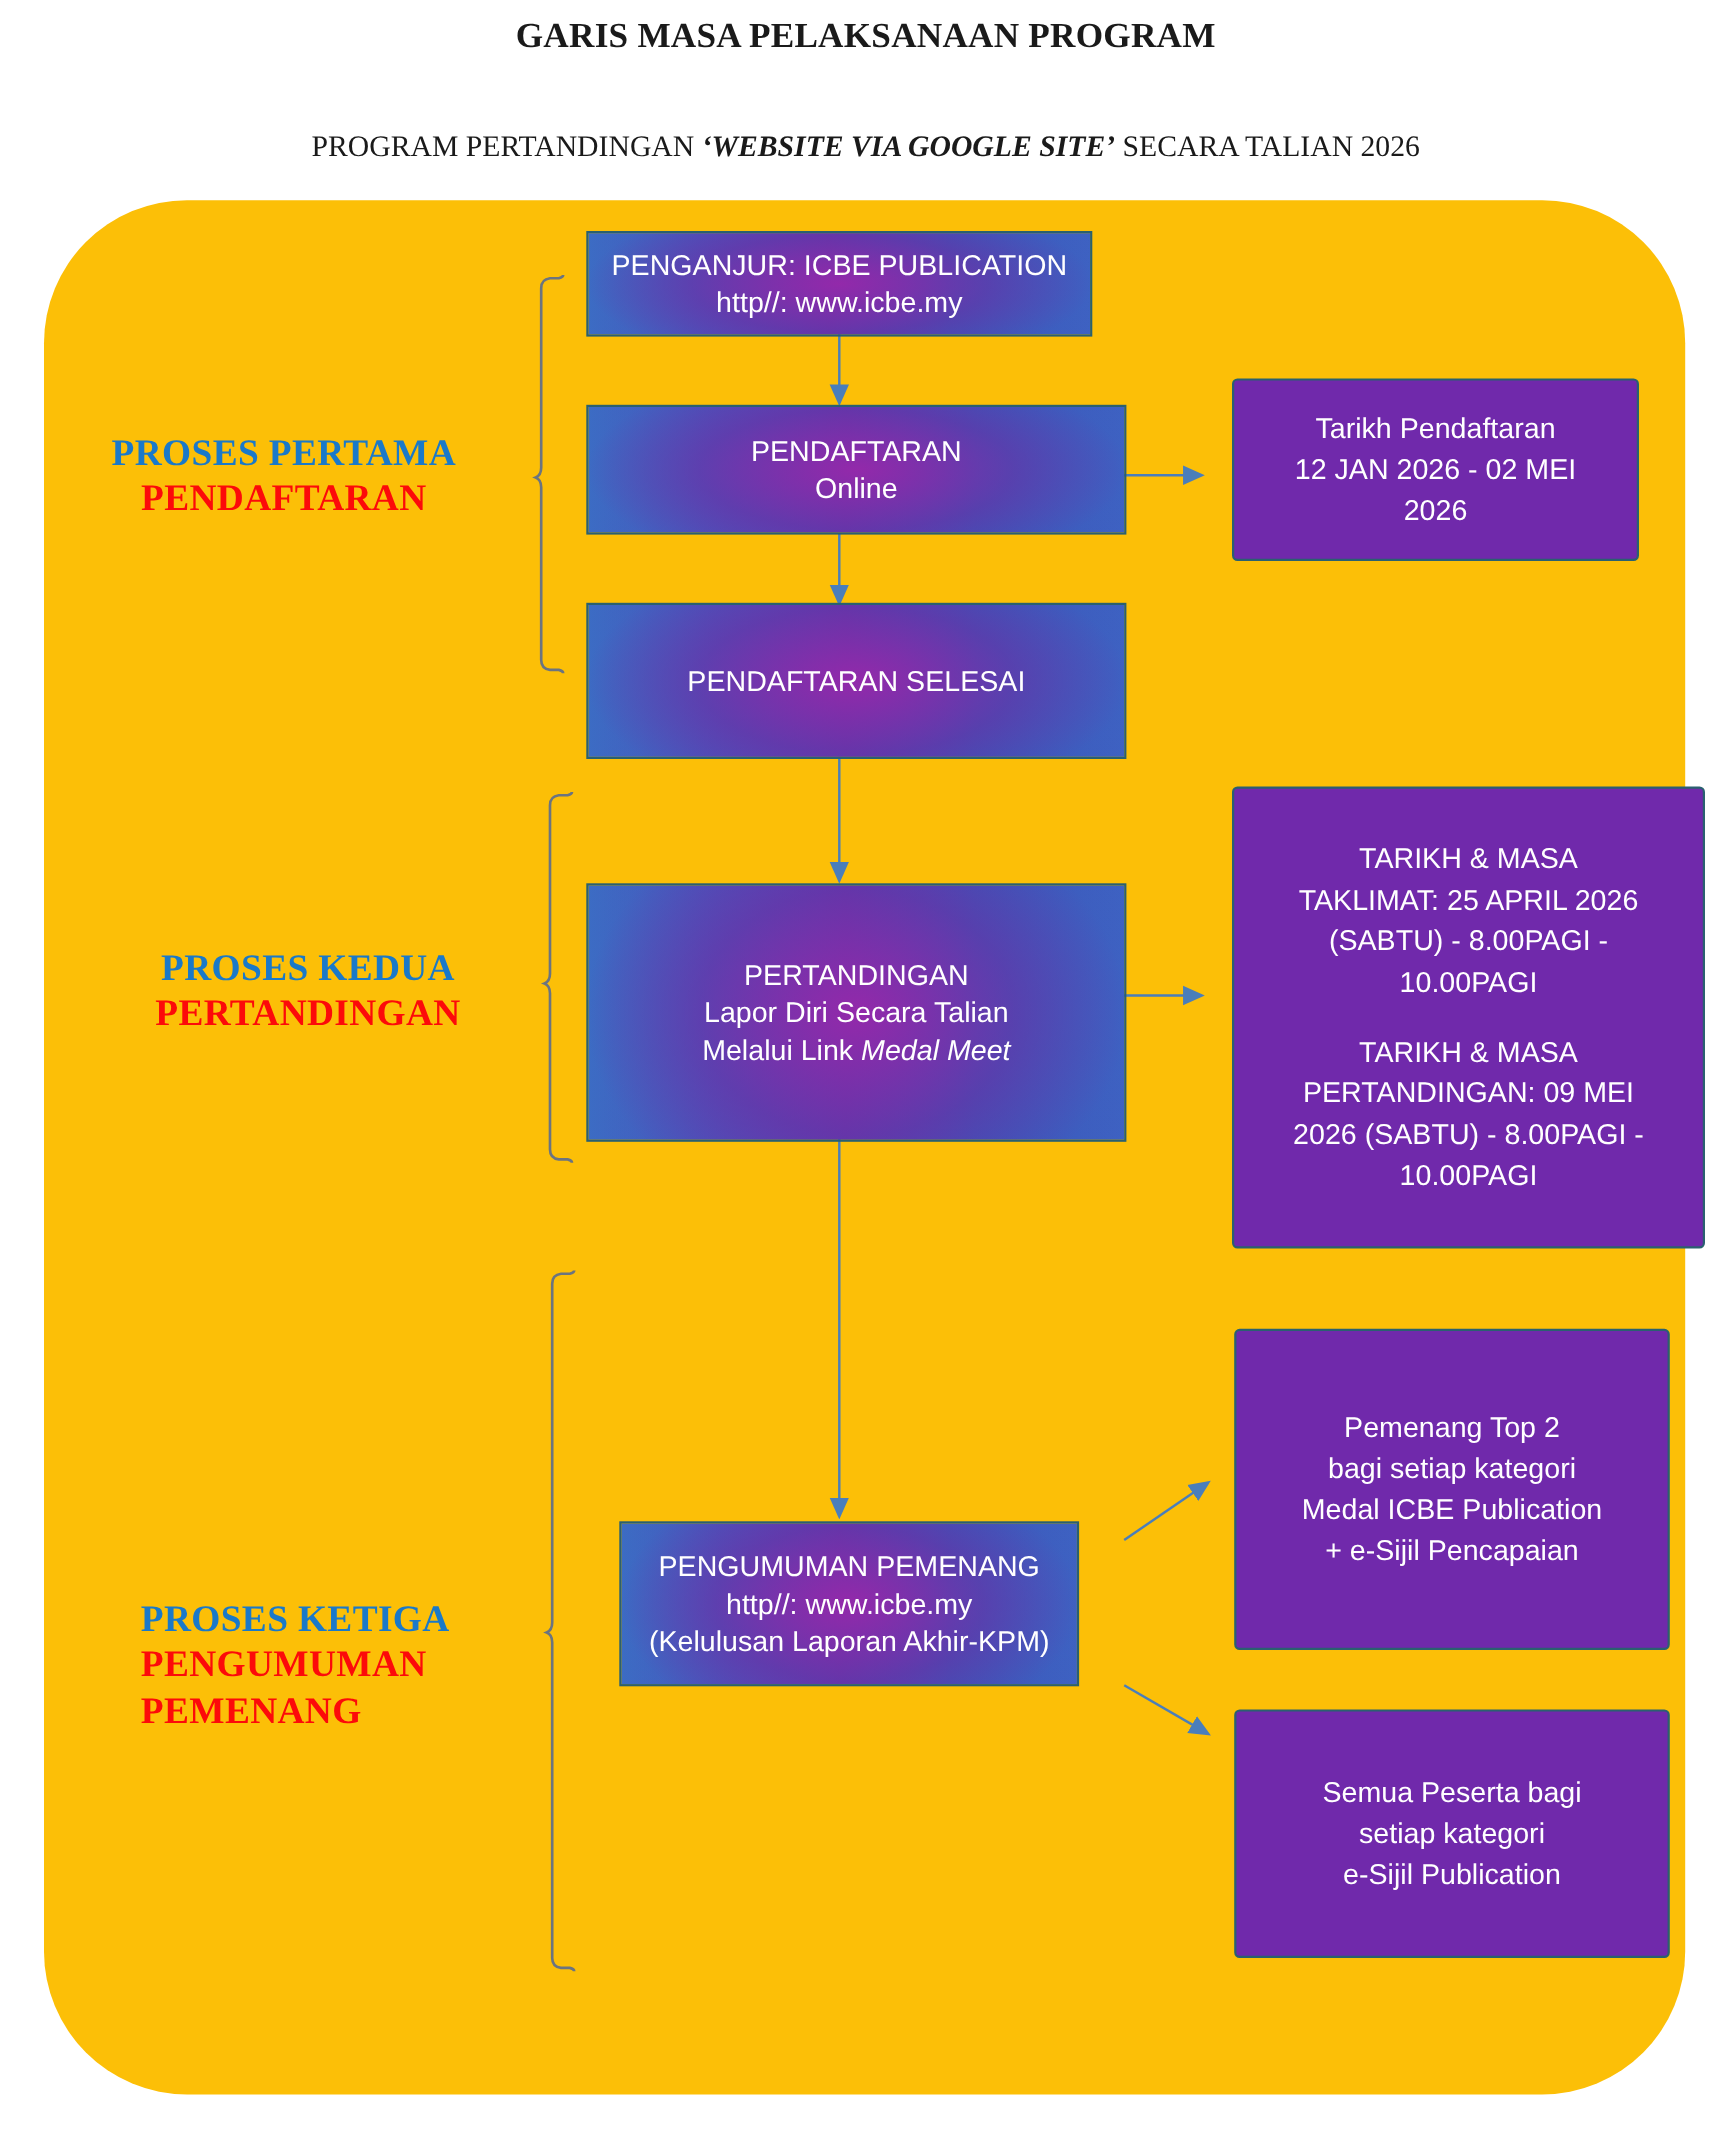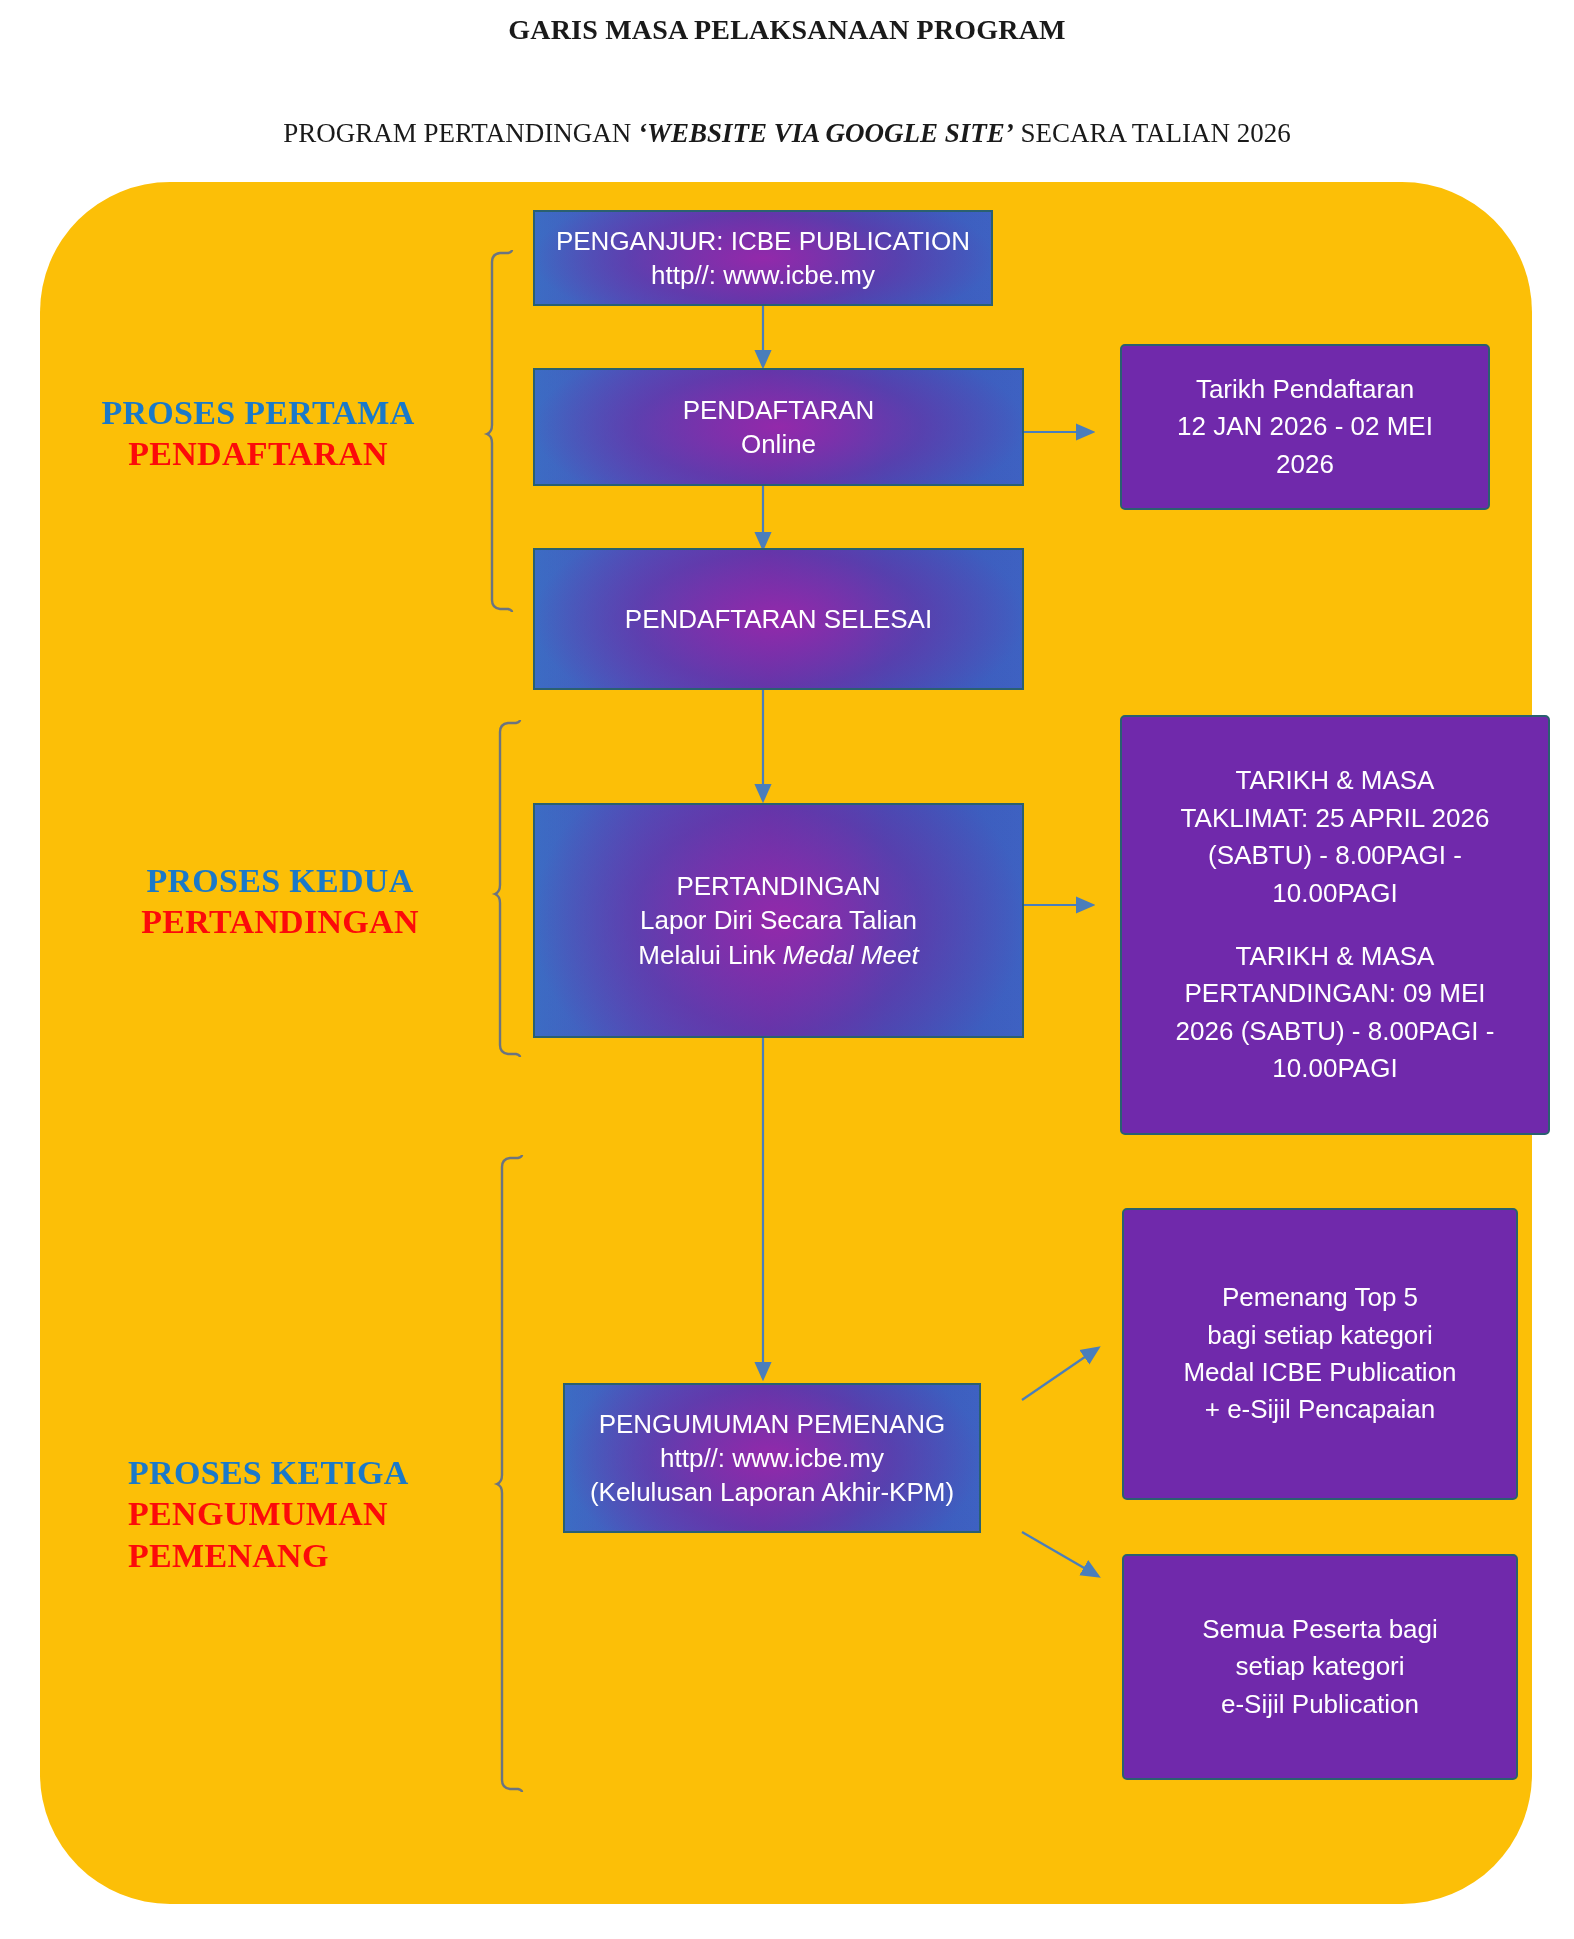--- a/index.html
+++ b/index.html
@@ -20,21 +20,21 @@
 
   
   .title-main {
     position: absolute;
     left: 0;
     top: 14px;
     width: 1574px;
     text-align: center;
     font-family: "Liberation Serif", serif;
     font-weight: bold;
-    font-size: 28px;
+    font-size: 32px;
     letter-spacing: 0.2px;
     color: #1a1a1a;
   }
   .title-sub {
     position: absolute;
     left: 0;
     top: 78px;
     width: 1574px;
     text-align: center;
     font-family: "Liberation Serif", serif;
@@ -234,21 +234,21 @@
       <span class="spacer"></span>
       <span class="line">TARIKH &amp; MASA</span>
       <span class="line">PERTANDINGAN: 09 MEI</span>
       <span class="line">2026 (SABTU) - 8.00PAGI -</span>
       <span class="line">10.00PAGI</span>
     </div>
   </div>
 
   <div class="ubox" style="left:1098px; top:1208px; width:396px; height:292px;">
     <div>
-      <span class="line">Pemenang Top 5</span>
+      <span class="line">Pemenang Top 2</span>
       <span class="line">bagi setiap kategori</span>
       <span class="line">Medal ICBE Publication</span>
       <span class="line">+ e-Sijil Pencapaian</span>
     </div>
   </div>
 
   <div class="ubox" style="left:1098px; top:1554px; width:396px; height:226px;">
     <div>
       <span class="line">Semua Peserta bagi</span>
       <span class="line">setiap kategori</span>

